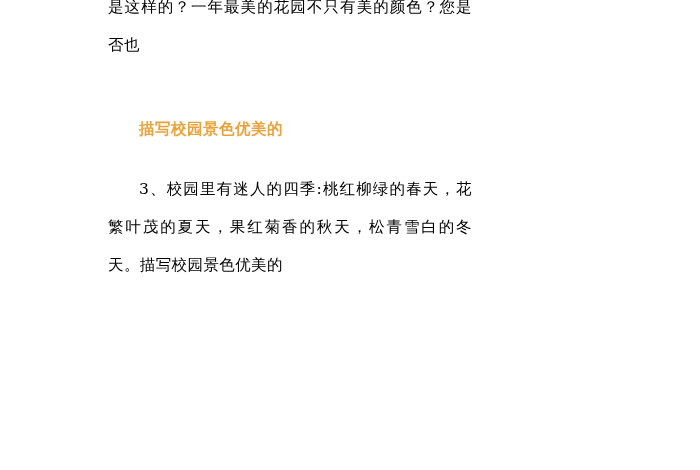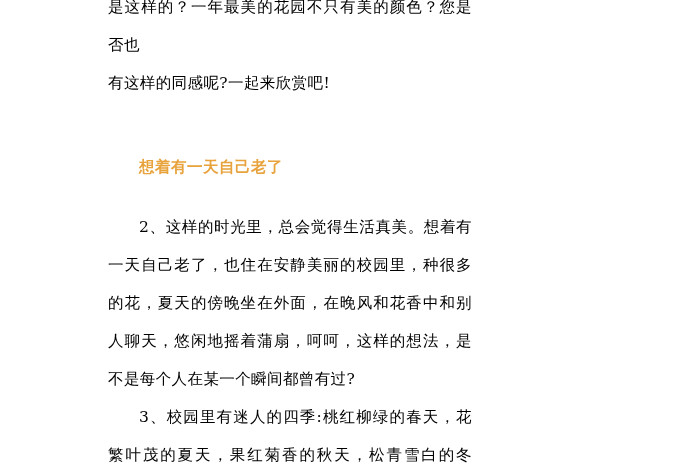--- a/index.html
+++ b/index.html
@@ -54,25 +54,23 @@
     height: 22px;
   }
 </style>
 </head>
 <body>
 
 <div class="page">
 
   <div class="clipped-top">
     <p class="para">是这样的？一年最美的花园不只有美的颜色？您是否也</p>
-    <p class="para">有这样的同感呢?一起来欣赏吧!</p>
   </div>
 
   <div class="spacer-lg"></div>
 
-  <p class="heading">想着有一天自己老了</p>
+  <p class="heading">描写校园景色优美的</p>
 
   <div class="spacer-md"></div>
 
-  <p class="para indent">2、这样的时光里，总会觉得生活真美。想着有一天自己老了，也住在安静美丽的校园里，种很多的花，夏天的傍晚坐在外面，在晚风和花香中和别人聊天，悠闲地摇着蒲扇，呵呵，这样的想法，是不是每个人在某一个瞬间都曾有过?</p>
   <p class="para indent">3、校园里有迷人的四季:桃红柳绿的春天，花繁叶茂的夏天，果红菊香的秋天，松青雪白的冬天。描写校园景色优美的</p>
 
 </div>
 
 </body></html>

